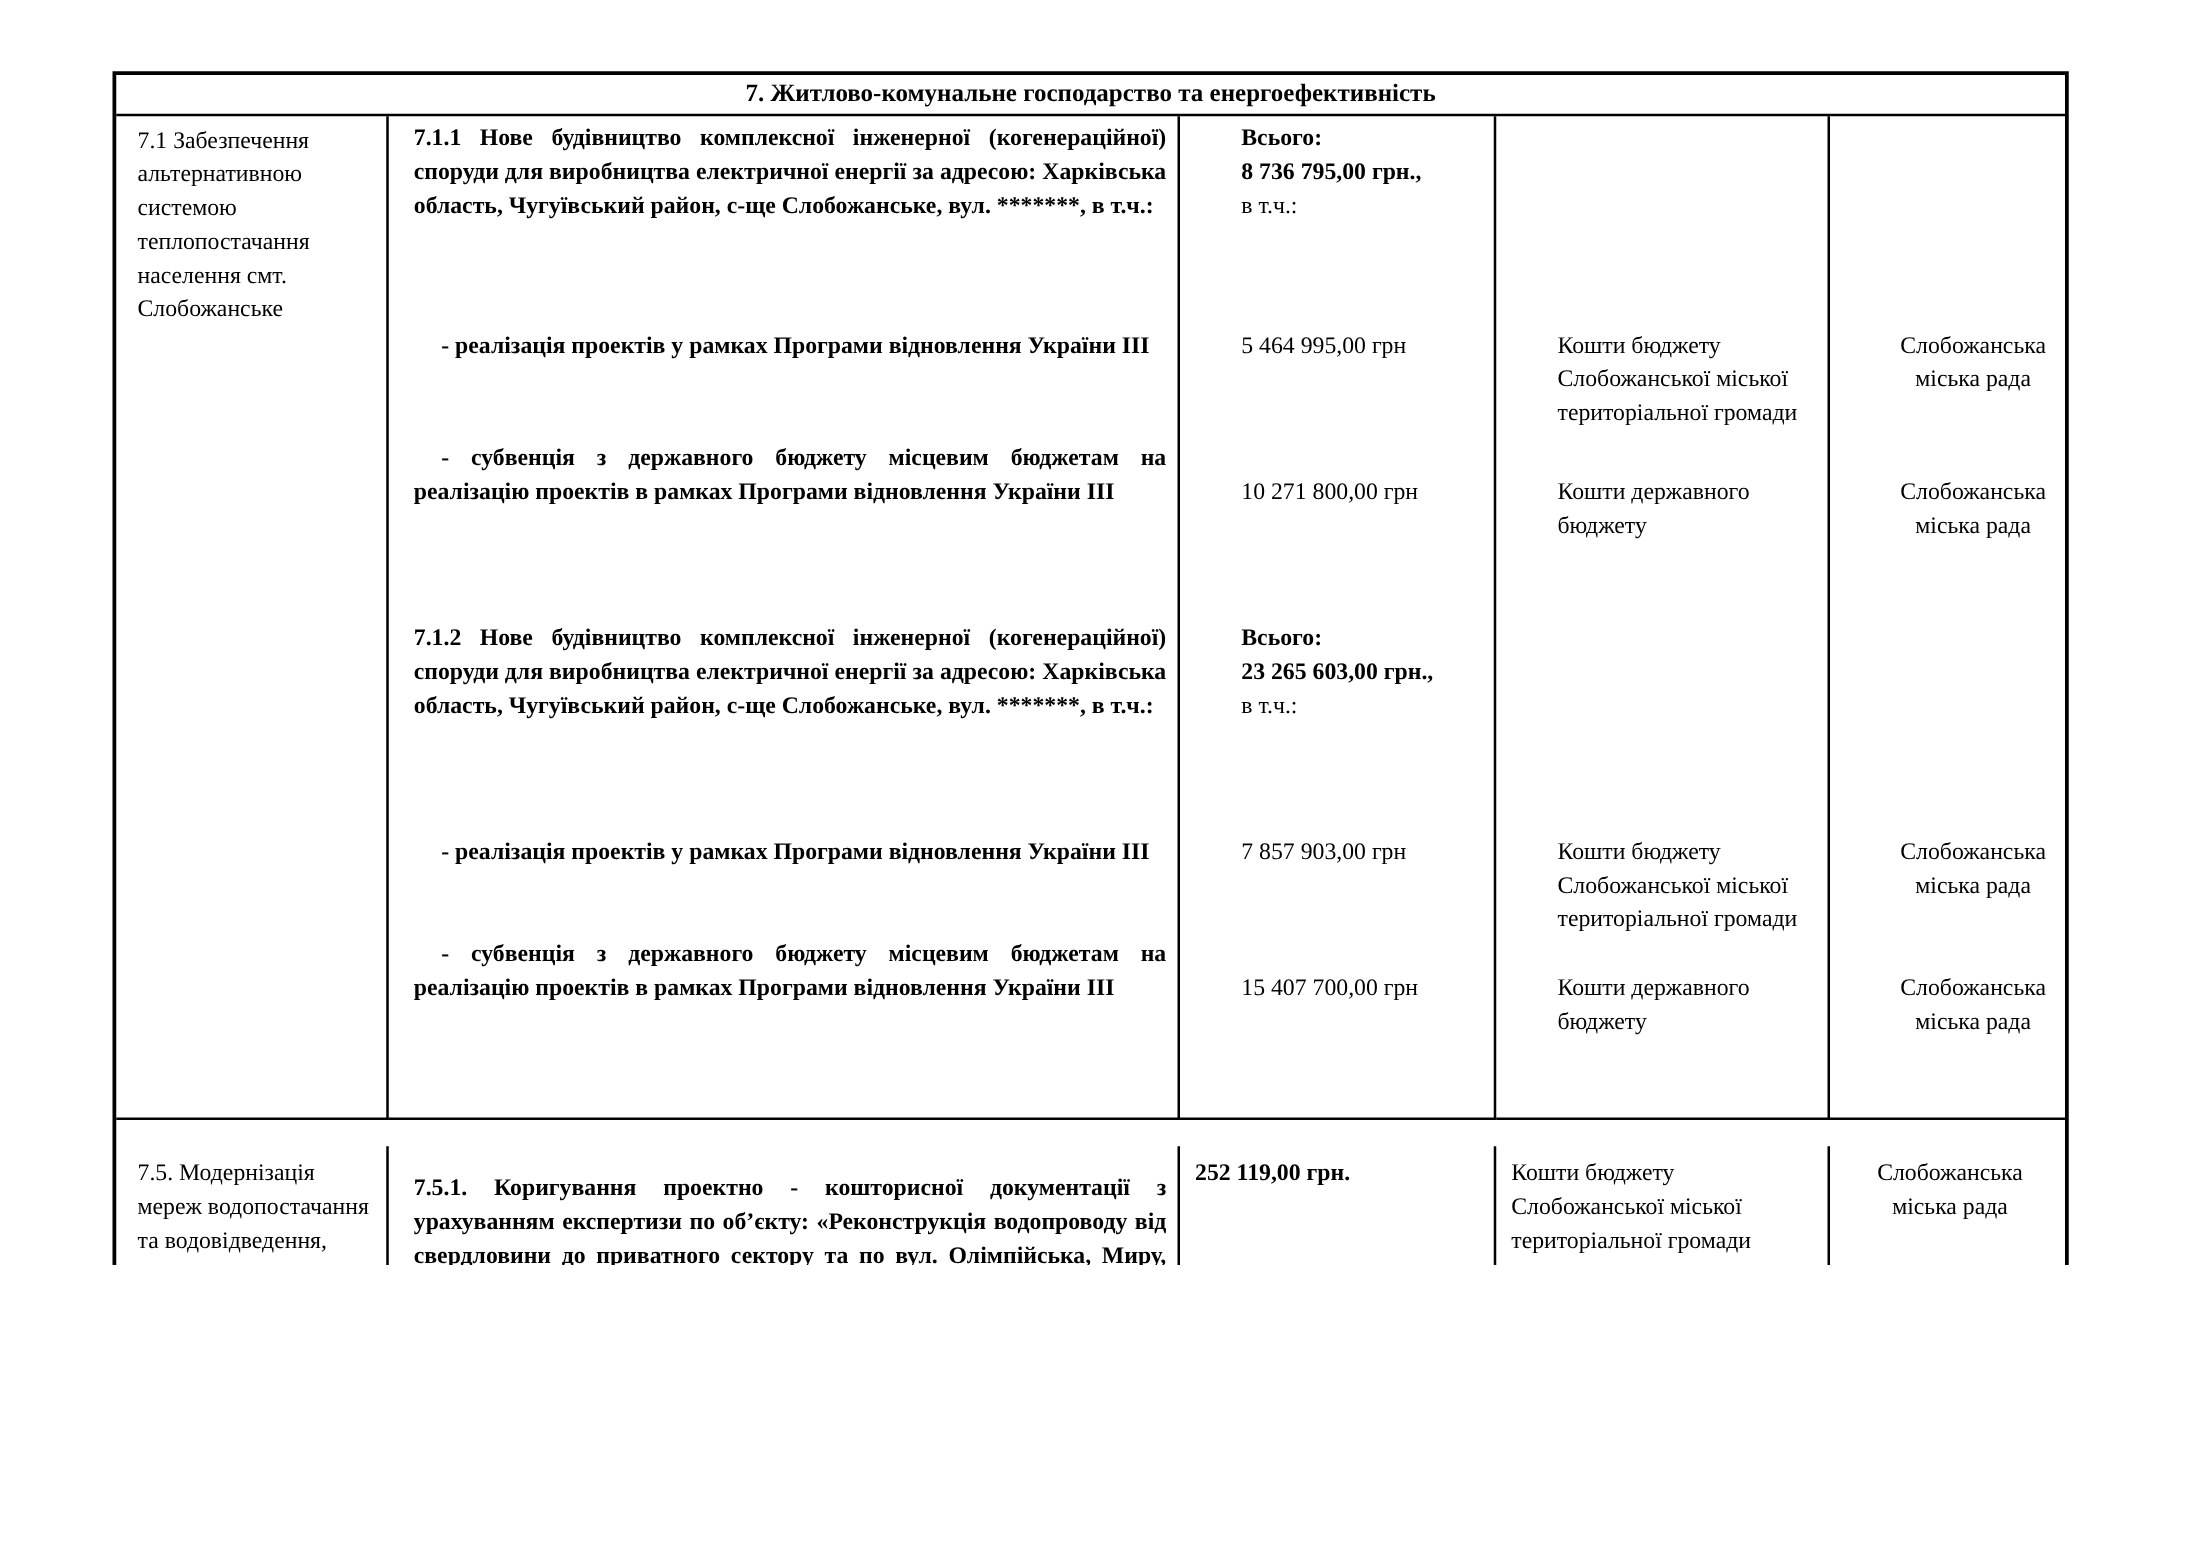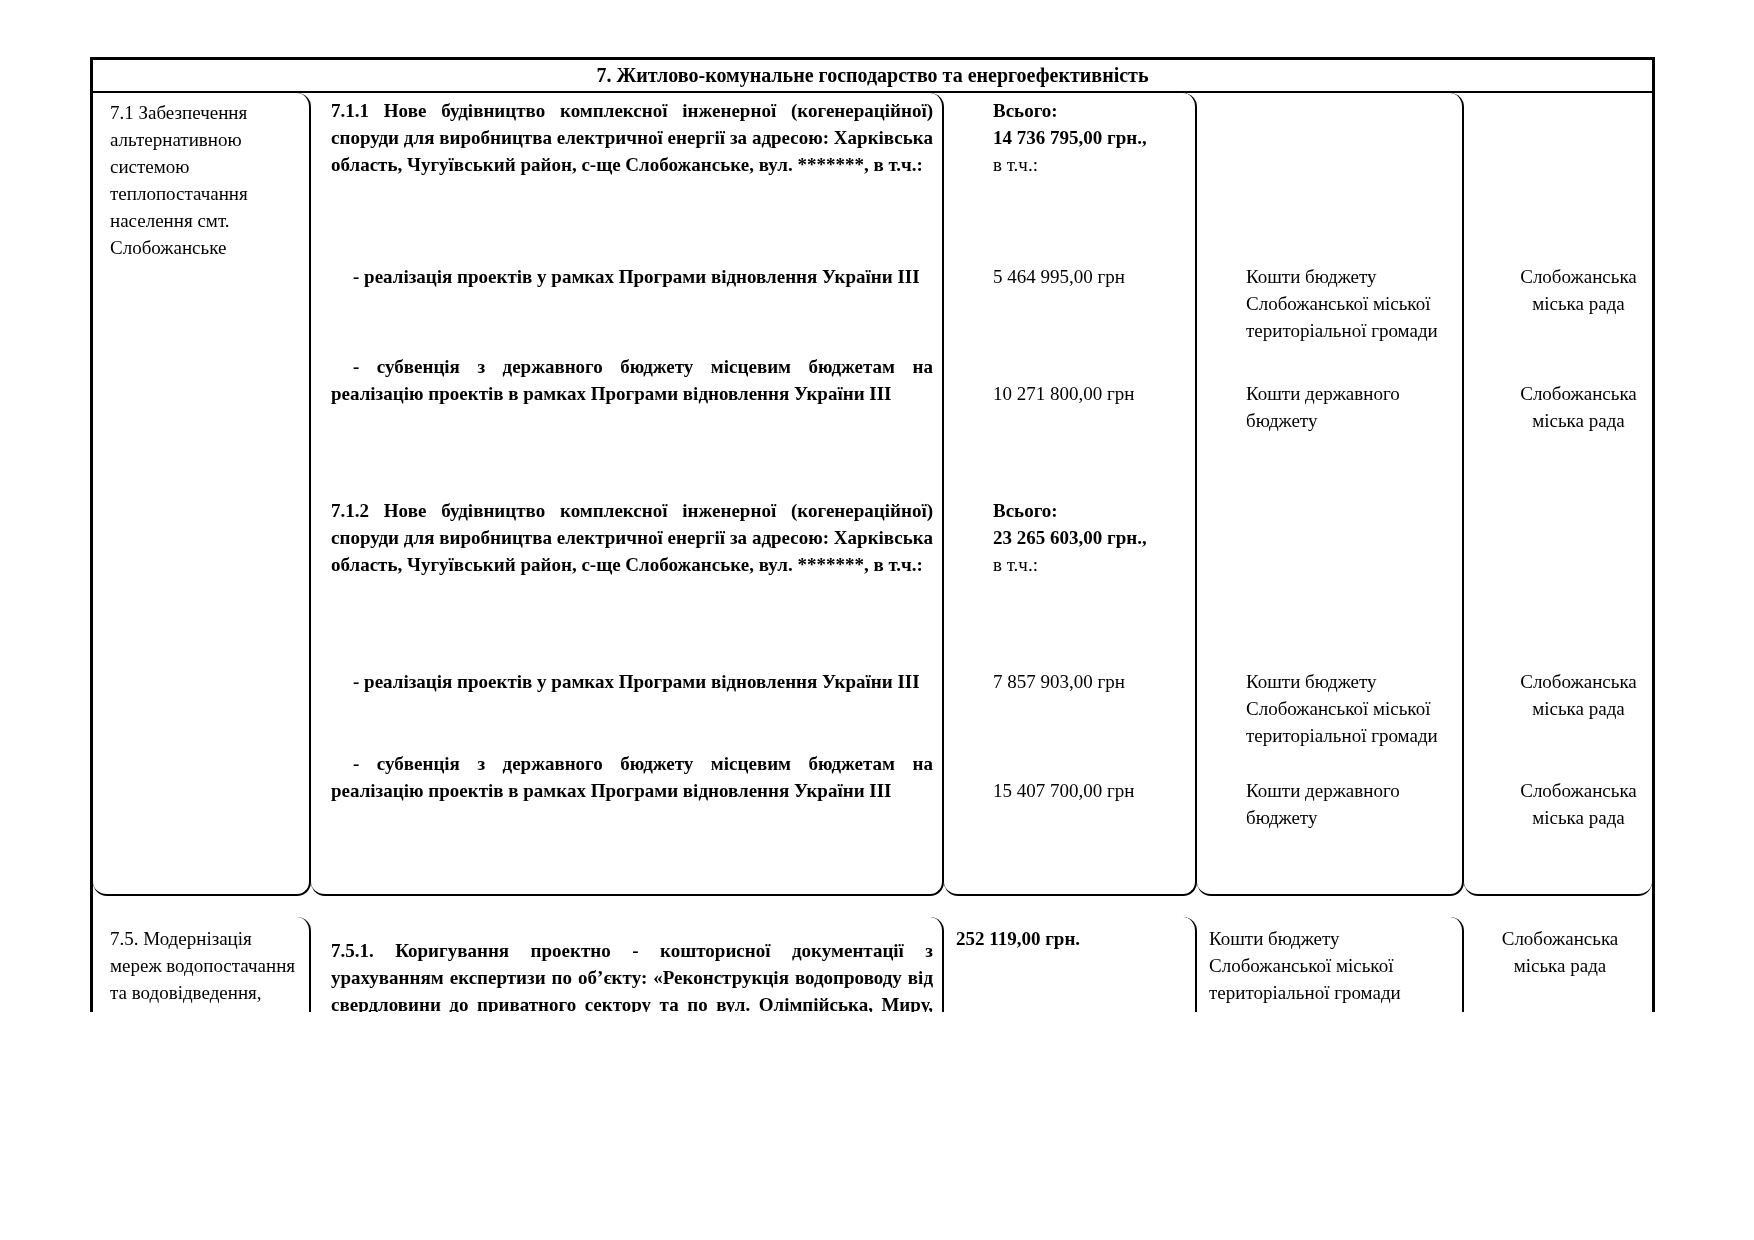--- a/index.html
+++ b/index.html
@@ -10,21 +10,21 @@
   }
   .page{position:relative;width:1754px;height:1012px;background:#fff;overflow:hidden;}
   .tbl{
     position:absolute;left:90px;top:57px;
     display:grid;
     grid-template-columns:218px 633px 253px 267px 188px;
     grid-template-rows:33px 803px 203px;
     border:3px solid #000;
     font-size:19px;line-height:27px;
   }
-  .cell{border-right:2px solid #000;border-bottom:2px solid #000;position:relative;box-sizing:border-box;border-radius:14px;}
+  .cell{border-right:2px solid #000;border-bottom:2px solid #000;position:relative;box-sizing:border-box;}
   .cell.lastcol{border-right:none;text-align:center;}
   .cell.lastrow{border-bottom:none;margin-top:21px;}
   .hdr{
     grid-column:1 / -1;border-bottom:2px solid #000;
     display:flex;align-items:center;justify-content:center;
     font-weight:bold;font-size:20px;
   }
   .abs{position:absolute;left:12px;right:8px;margin-left:37px;}
   .col2abs{position:absolute;left:20px;right:9px;}
   .bold{font-weight:bold;}
@@ -55,21 +55,21 @@
       <div class="col2abs bold just sub" style="top:170px;">- реалізація проектів у рамках Програми відновлення України ІІІ</div>
       <div class="col2abs bold just sub" style="top:260px;">- субвенція з державного бюджету місцевим бюджетам на реалізацію проектів в рамках Програми відновлення України ІІІ</div>
       <div class="col2abs bold just" style="top:404px;">7.1.2 Нове будівництво комплексної інженерної (когенераційної) споруди для виробництва електричної енергії за адресою: Харківська область, Чугуївський район, с-ще Слобожанське, вул. *******, в т.ч.:</div>
       <div class="col2abs bold just sub" style="top:575px;">- реалізація проектів у рамках Програми відновлення України ІІІ</div>
       <div class="col2abs bold just sub" style="top:657px;">- субвенція з державного бюджету місцевим бюджетам на реалізацію проектів в рамках Програми відновлення України ІІІ</div>
     </div>
 
     <div class="cell">
       <div class="abs" style="top:4px;">
         <div class="bold">Всього:</div>
-        <div class="bold">14 736 795,00 грн.,</div>
+        <div class="bold">8 736 795,00 грн.,</div>
         <div>в т.ч.:</div>
       </div>
       <div class="abs" style="top:170px;">5 464 995,00 грн</div>
       <div class="abs" style="top:287px;">10 271 800,00 грн</div>
       <div class="abs" style="top:404px;">
         <div class="bold">Всього:</div>
         <div class="bold">23 265 603,00 грн.,</div>
         <div>в т.ч.:</div>
       </div>
       <div class="abs" style="top:575px;">7 857 903,00 грн</div>

